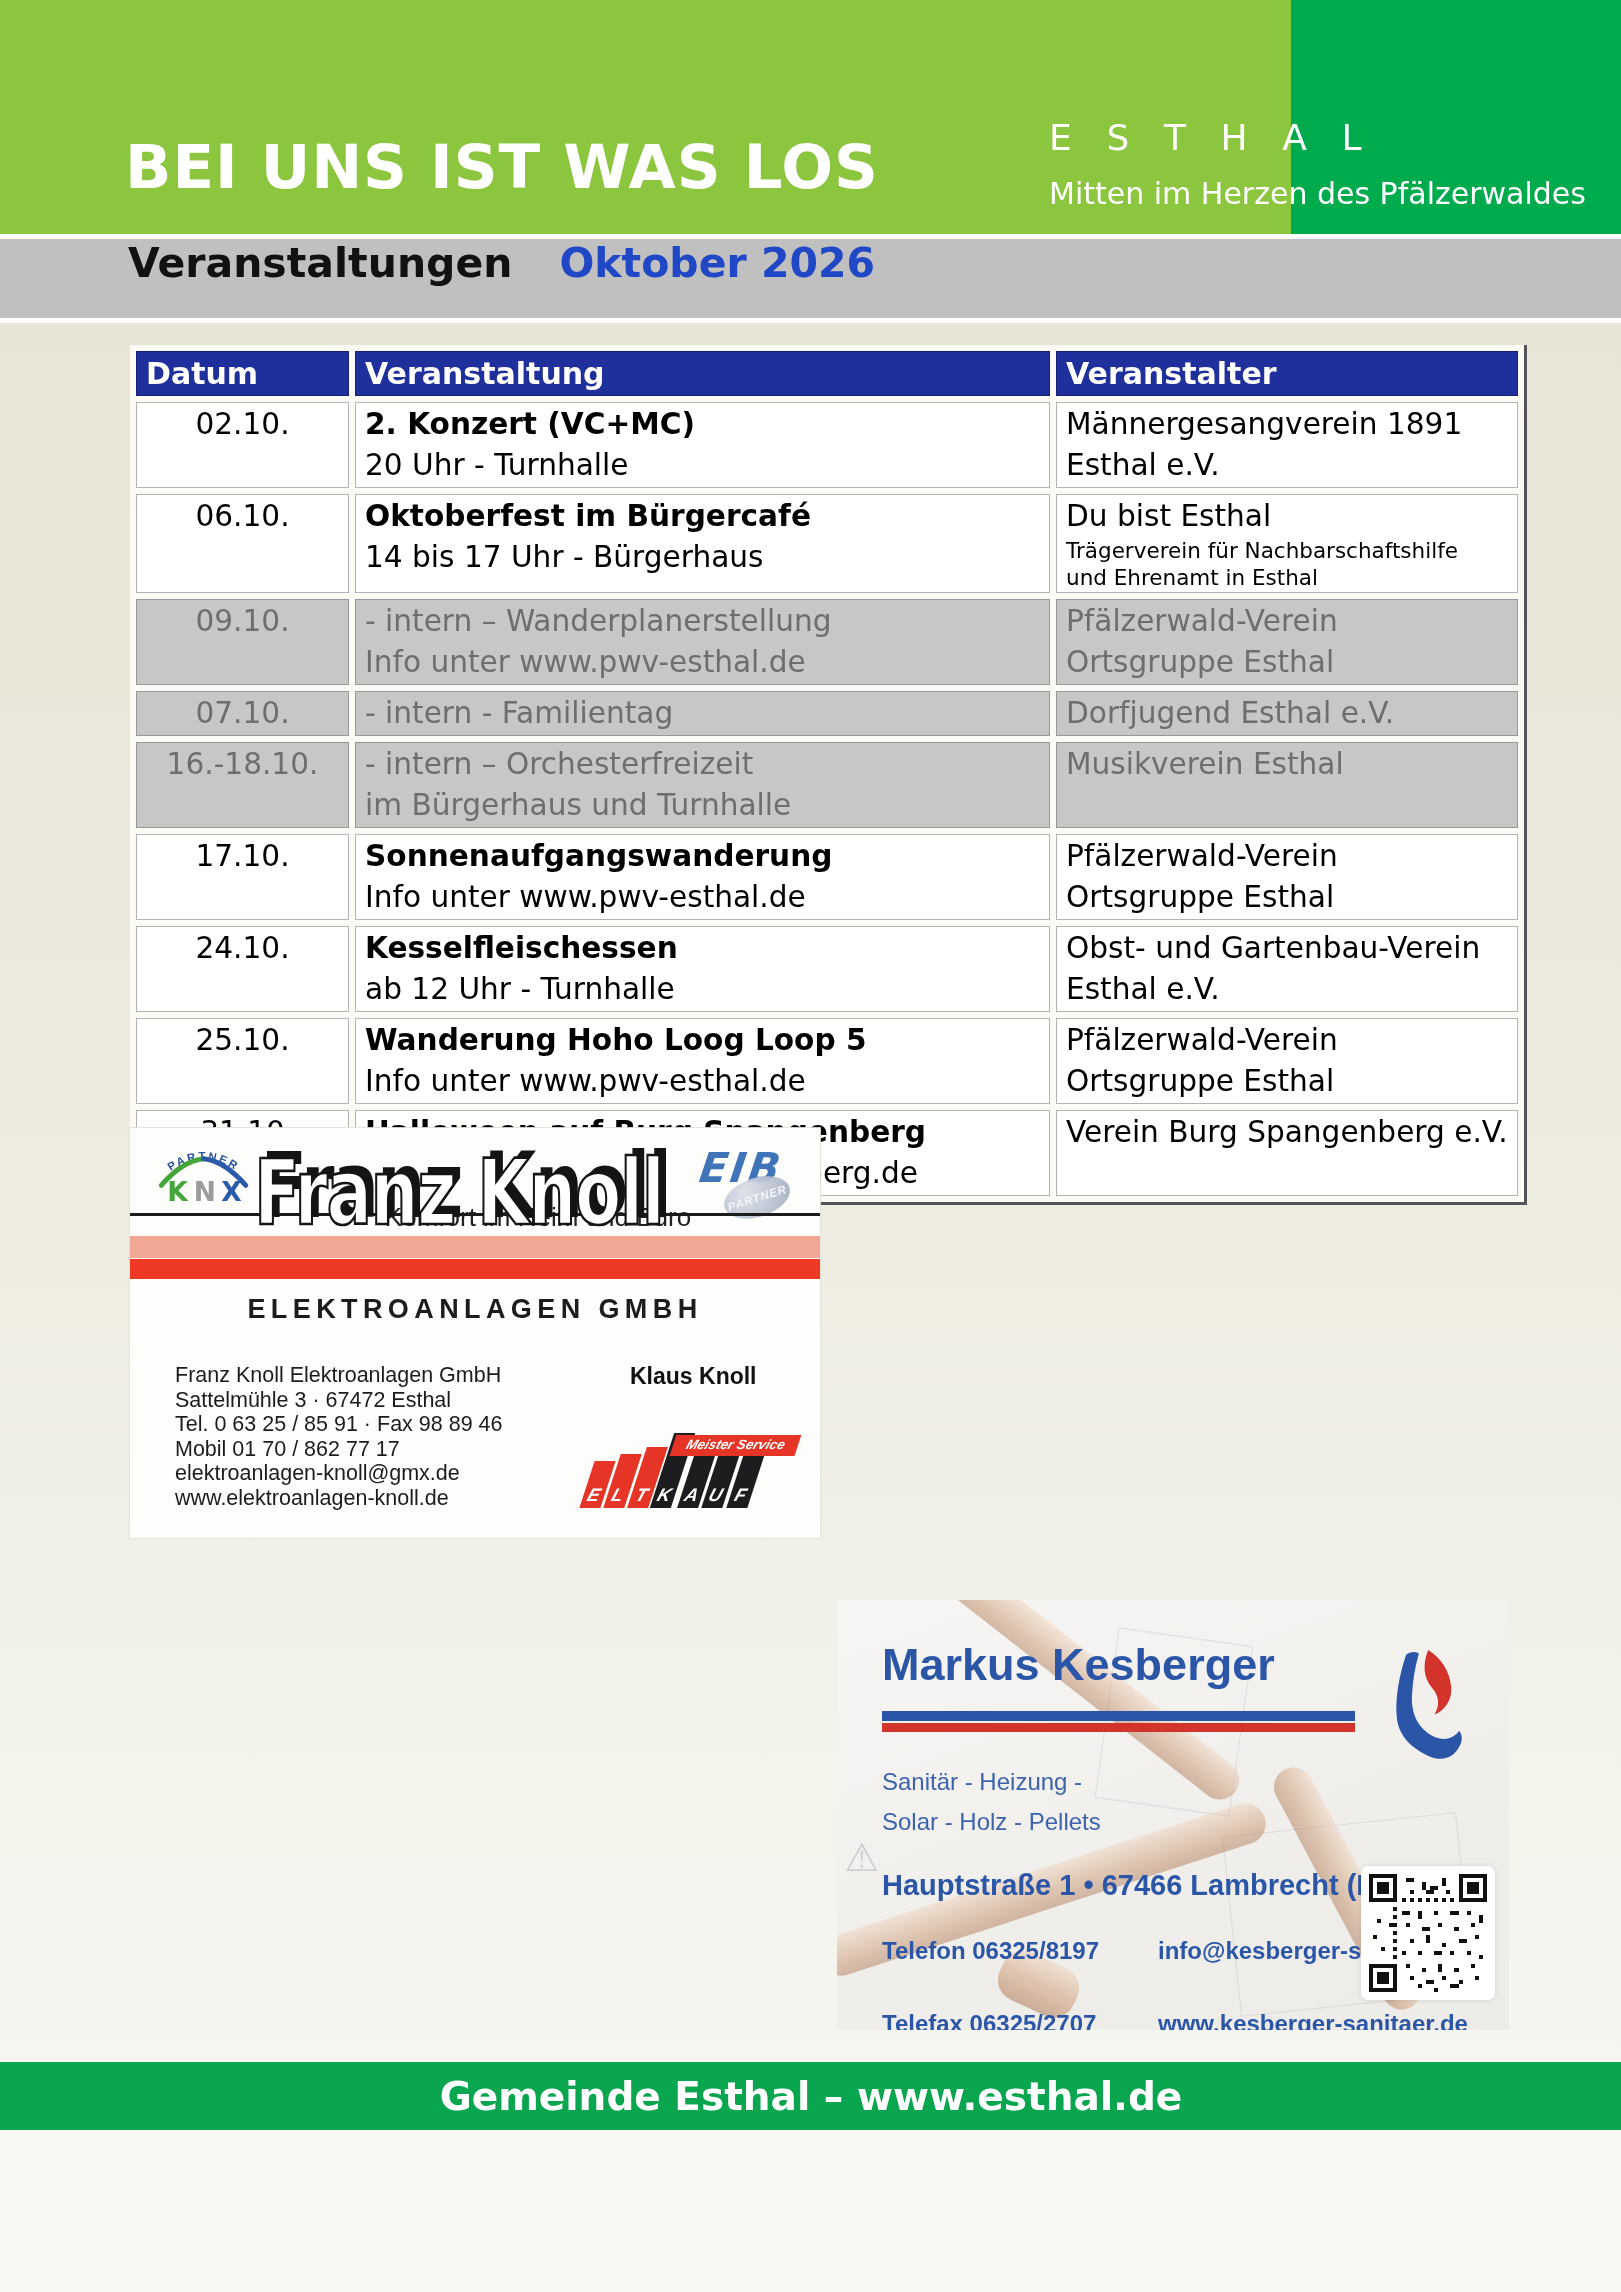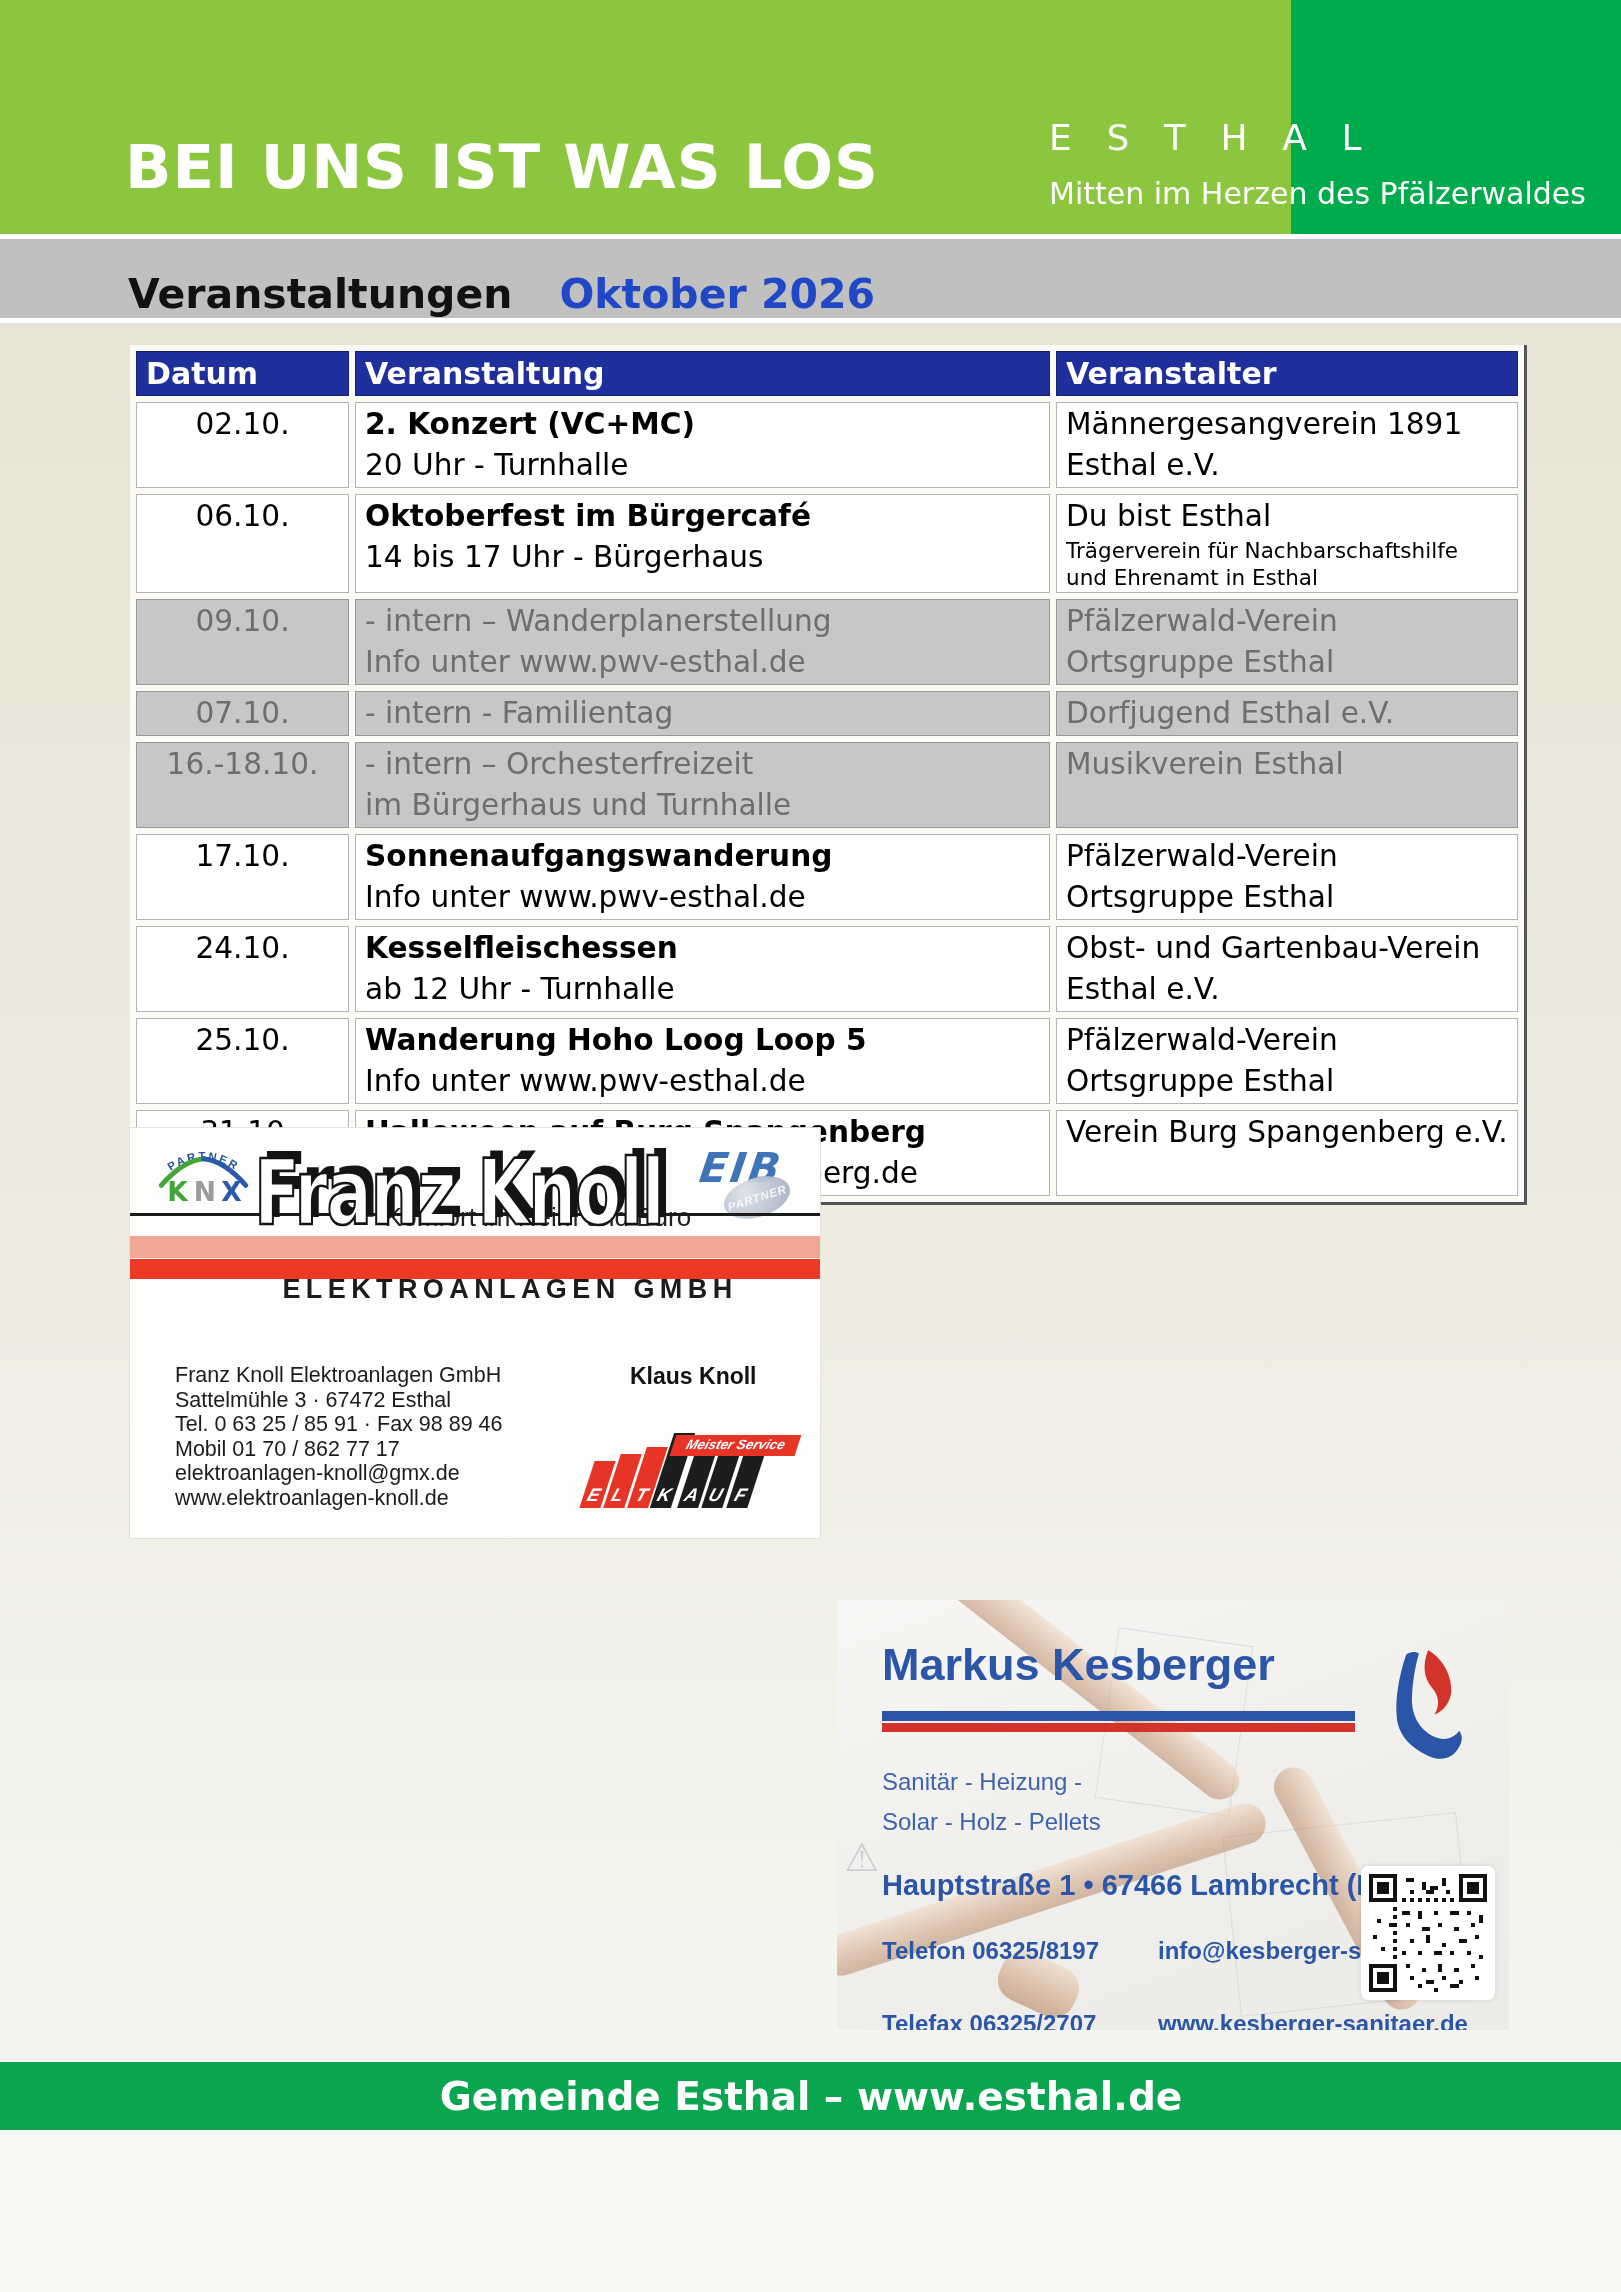--- a/index.html
+++ b/index.html
@@ -13,21 +13,21 @@
   .header{left:0;top:0;width:1337px;height:234px;background:#8CC63F;}
   .header-dark{left:1291px;top:0;width:331px;height:234px;background:#00AB4E;}
   .main-title{left:125px;top:136px;color:#ffffff;font-size:61px;font-weight:800;
     letter-spacing:0.9px;line-height:1;white-space:nowrap;}
   .place-name{left:1049px;top:120px;color:#ffffff;font-size:36px;font-weight:400;
     letter-spacing:11.6px;line-height:1;white-space:nowrap;}
   .tagline{left:1049px;top:176px;color:#ffffff;font-size:30px;line-height:1.2;white-space:nowrap;}
 
   
   .graybar{left:0;top:239px;width:1622px;height:79px;background:#C0C0C0;
-    display:flex;align-items:flex-end;}
+    display:flex;align-items:flex-start;}
   .graybar .inner{margin-left:128px;display:flex;align-items:baseline;gap:47px;}
   .sub-label{color:#111111;font-size:41px;font-weight:bold;}
   .sub-month{color:#2047C5;font-size:41px;font-weight:bold;}
 
   
   .content-bg{left:0;top:323px;width:1622px;height:1738px;
     background:linear-gradient(180deg,#E8E5D6 0%,#ECEADD 40%,#F2F1E9 75%,#F6F6F1 100%);}
 
   
   .events-wrap{left:130px;top:345px;}
@@ -49,22 +49,22 @@
     box-shadow:0 0 0 0.9px #E3E1D8;overflow:hidden;}
   .knoll-tagline{left:184px;top:29px;width:448px;text-align:center;color:#222;
     font-size:26px;font-family:"Liberation Sans",sans-serif;margin-top:45px;}
   .knoll-line{left:0;top:85px;width:690px;height:2.7px;background:#1B1B1B;}
   .knoll-salmon{left:0;top:108px;width:690px;height:22.4px;background:#F2A795;}
   .knoll-red{left:0;top:131px;width:690px;height:19.7px;background:#EE3A25;}
   .knoll-logo{left:124px;top:19.7px;color:#ffffff;font-size:90px;font-weight:800;
     letter-spacing:-1.8px;line-height:1;-webkit-text-stroke:2.7px #141414;
     text-shadow:9px -7.2px 0 #141414;transform:scaleX(0.75);transform-origin:left top;
     white-space:nowrap;}
-  .knoll-sub{left:0;top:146px;width:690px;text-align:center;color:#1C1C1C;
-    font-size:27px;font-weight:bold;letter-spacing:5.4px;font-family:"Liberation Sans",sans-serif;margin-left:35px;}
+  .knoll-sub{left:0;top:166px;width:690px;text-align:center;color:#1C1C1C;
+    font-size:27px;font-weight:bold;letter-spacing:5.4px;font-family:"Liberation Sans",sans-serif;}
   .knoll-address{left:45px;top:235px;color:#1C1C1C;font-size:21.5px;line-height:24.6px;
     font-family:"Liberation Sans",sans-serif;}
   .knoll-contact{left:500px;top:235px;color:#111;font-size:23px;font-weight:bold;
     font-family:"Liberation Sans",sans-serif;}
   
   .eltkauf{left:457px;top:303px;width:206px;height:77px;}
   .eltkauf .stripes{position:absolute;left:0;bottom:0;display:flex;align-items:flex-end;gap:4.5px;}
   .eltkauf .stripe{width:20.6px;transform:skewX(-18deg);position:relative;}
   .eltkauf .stripe span{position:absolute;bottom:1.8px;left:0;width:100%;text-align:center;
     color:#fff;font-weight:bold;font-style:italic;font-size:18px;font-family:"Liberation Sans",sans-serif;}

